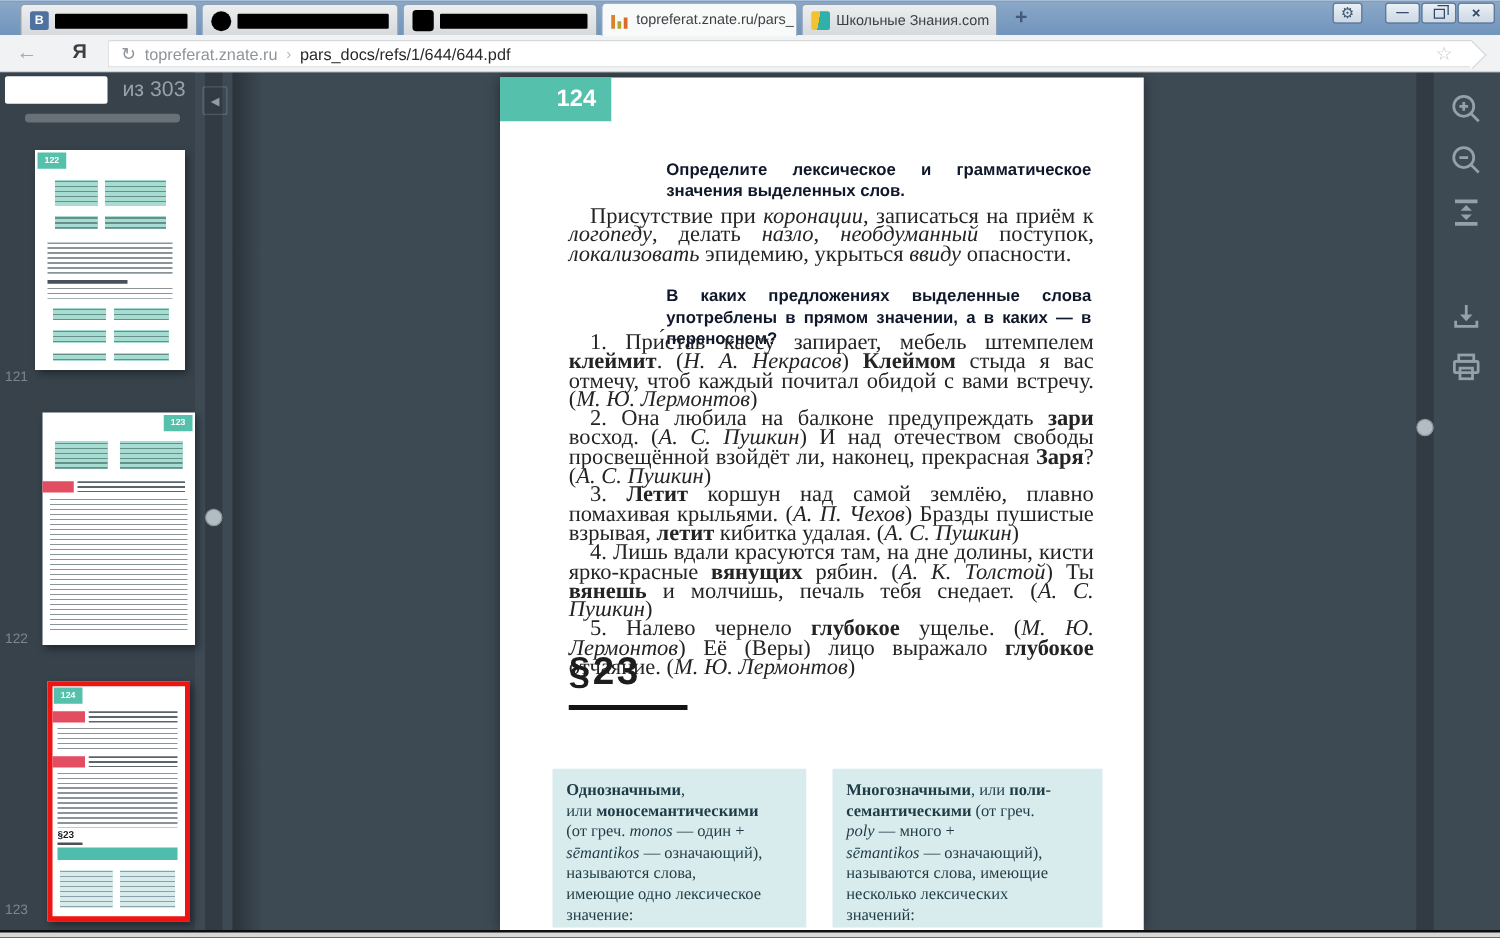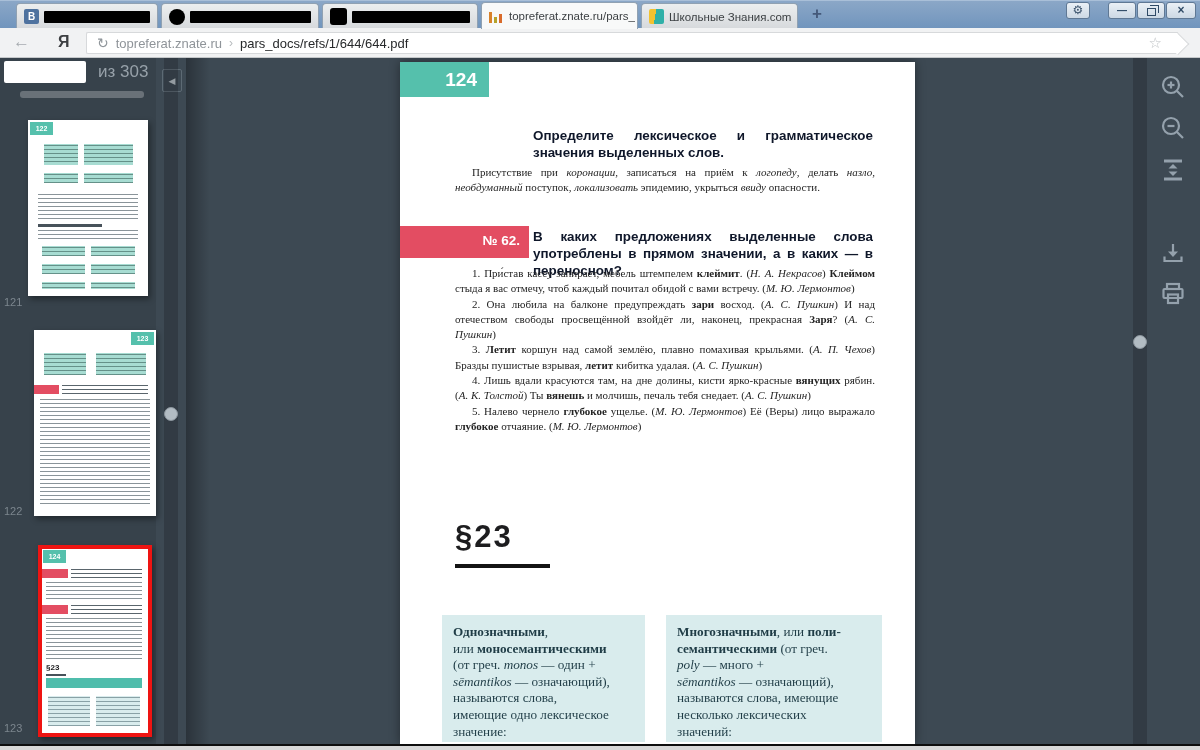--- a/index.html
+++ b/index.html
@@ -57,21 +57,21 @@
 .m-bold{position:absolute;height:3px;background:#47525a}
 .m-red{position:absolute;background:#e34d62}
 .m-teal{position:absolute;background:#4fbdac}
 .m-sec{position:absolute;font-size:8px;font-weight:bold;color:#1c1c1e}
 
 
 .page{position:absolute;left:400px;top:4px;width:515px;height:682px;background:#fff;box-shadow:0 0 10px rgba(0,0,0,.4);font-family:"Liberation Serif",serif;color:#242424}
 .pagenum{position:absolute;left:0;top:0;width:89px;height:35px;background:#55c0ac;color:#fff;font-family:"Liberation Sans",sans-serif;font-weight:bold;font-size:19px;line-height:35px;text-align:right;padding-right:12px}
 .badge{position:absolute;left:0;width:129px;height:32px;background:#e34d62;color:#fff;font-family:"Liberation Sans",sans-serif;font-weight:bold;font-size:13.5px;line-height:30px;text-align:right;padding-right:9px}
 .extitle{position:absolute;left:133px;width:340px;font-family:"Liberation Sans",sans-serif;font-weight:bold;font-size:13.4px;line-height:17px;color:#0f172a;text-align:justify}
-.bodytext{position:absolute;left:55px;width:420px;font-size:11px;line-height:15.3px;text-align:justify}
+.bodytext{position:absolute;left:55px;width:420px;font-size:18px;line-height:15.3px;text-align:justify}
 .bodytext p{text-indent:17px}
 .seclabel{position:absolute;left:55px;top:457px;font-family:"Liberation Sans",sans-serif;font-weight:bold;font-size:31px;letter-spacing:2px;color:#1d1d1f}
 .secline{position:absolute;left:55px;top:502px;width:95px;height:4px;background:#141414}
 .banner{position:absolute;left:55px;top:513px;width:415px;height:31px;background:#4fbdac;color:#fff;font-family:"Liberation Sans",sans-serif;font-weight:bold;font-size:16px;line-height:31px;padding-left:13px}
 .defcell{position:absolute;top:553px;height:127px;background:#d9eced;color:#1f3c46;font-size:13.2px;line-height:16.6px;padding:9px 11px;white-space:pre-line;overflow:hidden}
 
 
 .tool{position:absolute;left:1159px;width:28px;height:28px}
 .tool svg{stroke:#94a1ac;fill:none;stroke-width:2.2}
 .bottombar{position:absolute;left:0;top:744px;width:1200px;height:6px;background:#d8d8d8;border-top:2px solid #0e0e0e}
@@ -183,21 +183,20 @@
   </div>
 
   <div class="page">
     <div class="pagenum">124</div>
 
     <div class="extitle" style="top:65px">Определите лексическое и грамматическое значения выделенных слов.</div>
     <div class="bodytext" style="top:103px">
         <p>Присутствие при <i>коронации</i>, записаться на приём к <i>логопеду</i>, делать <i>назло</i>, <i>необдуманный</i> поступок, <i>локализовать</i> эпидемию, укрыться <i>ввиду</i> опасности.</p>
       </div>
 
-    <div class="badge" style="top:164px">№ 62.</div>
     <div class="extitle" style="top:166px">В каких предложениях выделенные слова употреблены в прямом значении, а в каких — в переносном?</div>
     <div class="bodytext" style="top:204px">
       <p>1. При́став кассу запирает, мебель штемпелем <b>клеймит</b>. (<i>Н. А. Некрасов</i>) <b>Клеймом</b> стыда я вас отмечу, чтоб каждый почитал обидой с вами встречу. (<i>М. Ю. Лермонтов</i>)</p>
       <p>2. Она любила на балконе предупреждать <b>зари</b> восход. (<i>А. С. Пушкин</i>) И над отечеством свободы просвещённой взойдёт ли, наконец, прекрасная <b>Заря</b>? (<i>А. С. Пушкин</i>)</p>
       <p>3. <b>Летит</b> коршун над самой землёю, плавно помахивая крыльями. (<i>А. П. Чехов</i>) Бразды пушистые взрывая, <b>летит</b> кибитка удалая. (<i>А. С. Пушкин</i>)</p>
       <p>4. Лишь вдали красуются там, на дне долины, кисти ярко-красные <b>вянущих</b> рябин. (<i>А. К. Толстой</i>) Ты <b>вянешь</b> и молчишь, печаль тебя снедает. (<i>А. С. Пушкин</i>)</p>
       <p>5. Налево чернело <b>глубокое</b> ущелье. (<i>М. Ю. Лермонтов</i>) Её (Веры) лицо выражало <b>глубокое</b> отчаяние. (<i>М. Ю. Лермонтов</i>)</p>
     </div>
 
     <div class="seclabel">§23</div>

